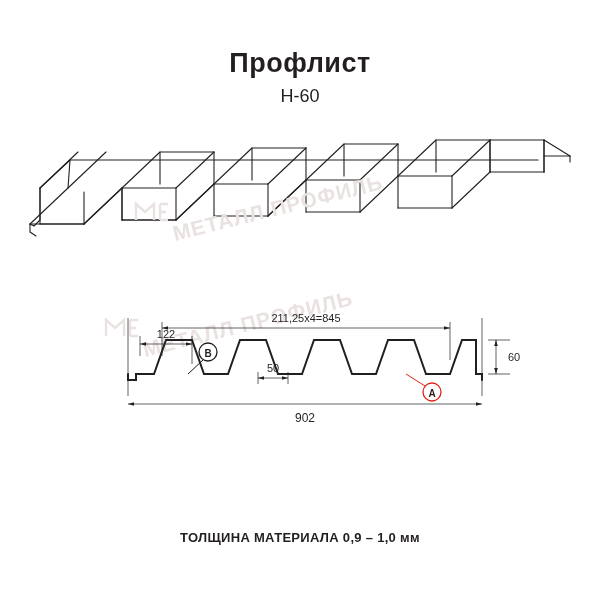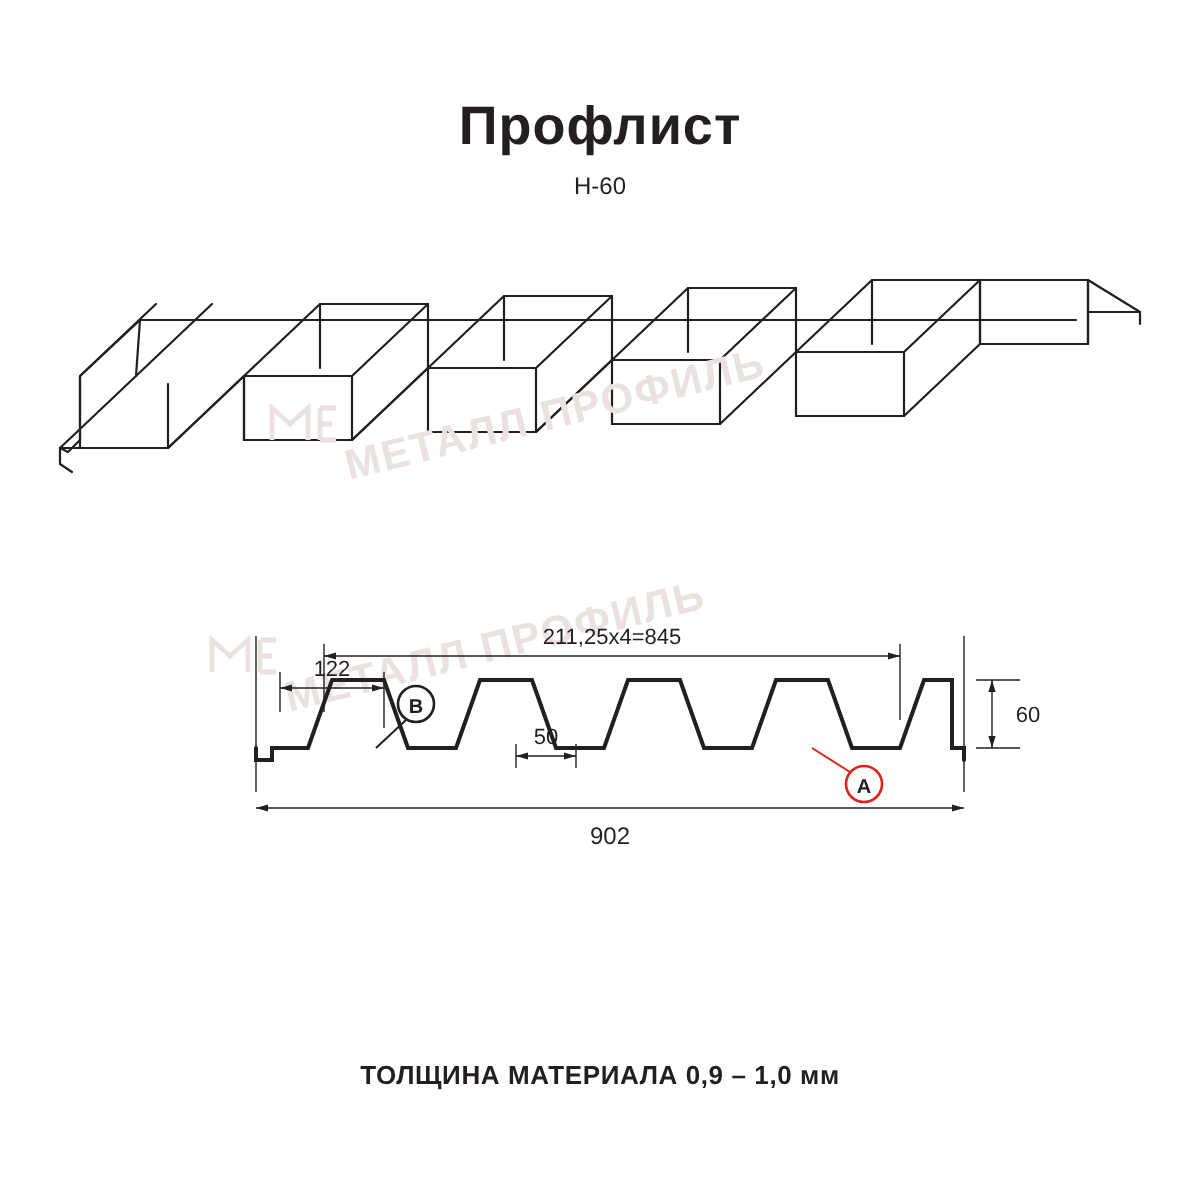--- a/index.html
+++ b/index.html
@@ -30,21 +30,21 @@
     font-weight: bold;
     letter-spacing: 0.5px;
     color: #231f20;
   }
   .subtitle {
     position: absolute;
     top: 86px;
     left: 0;
     width: 600px;
     text-align: center;
-    font-size: 12px;
+    font-size: 18px;
     color: #231f20;
   }
   .iso-wrap {
     position: absolute;
     top: 120px;
     left: 10px;
     width: 580px;
     height: 160px;
   }
   .draw-wrap {

